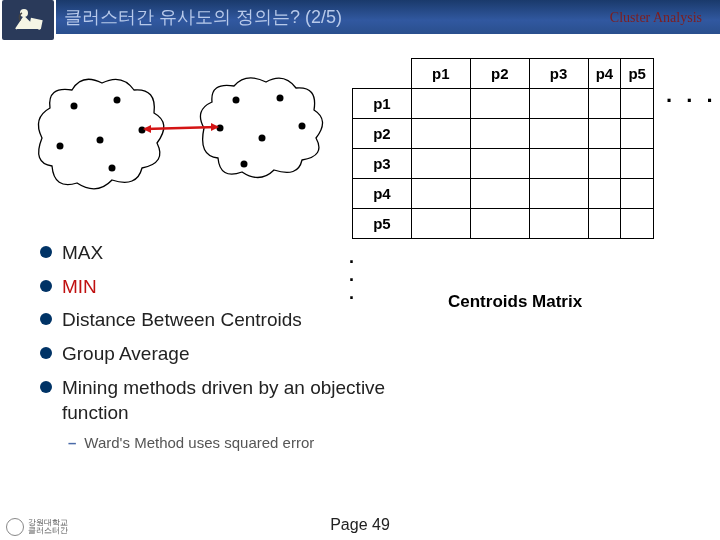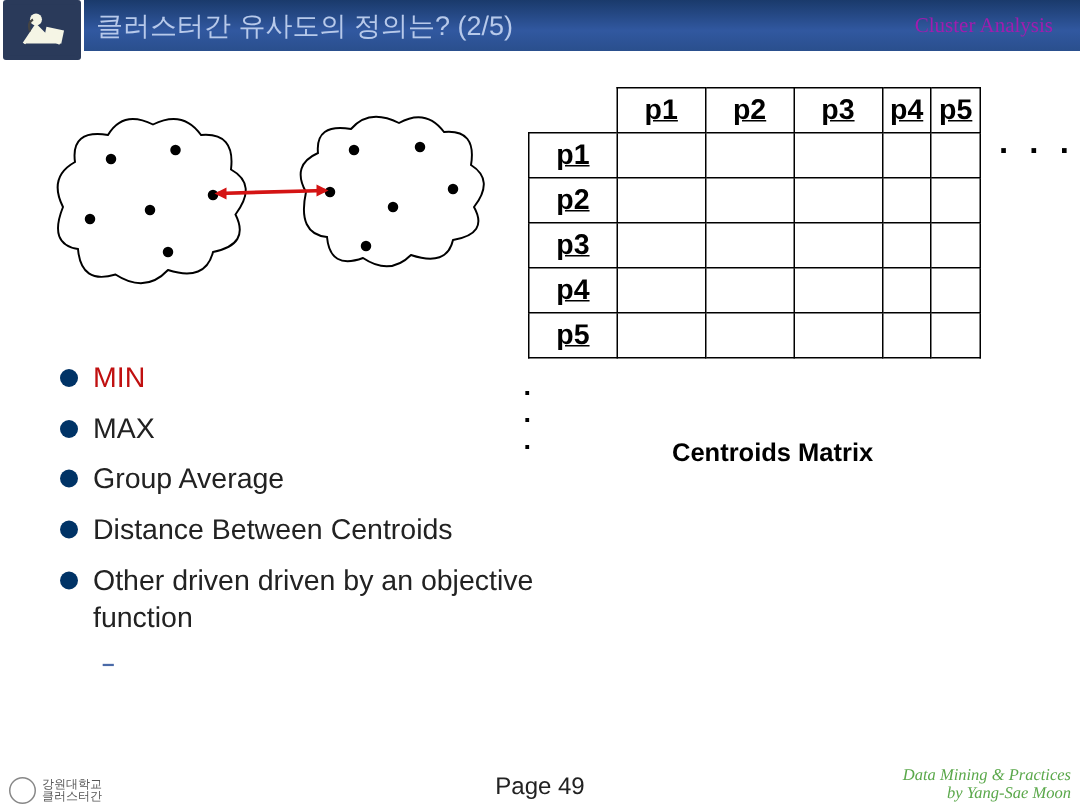--- a/index.html
+++ b/index.html
@@ -2,26 +2,26 @@
 <html><head>
 <meta charset="utf-8">
 <style>
   * { box-sizing: border-box; margin: 0; padding: 0; }
   html, body { width: 720px; height: 540px; font-family: Arial, sans-serif; background: #fff; overflow: hidden; }
   .slide { position: relative; width: 720px; height: 540px; }
   .titlebar { position: relative; height: 40px; background: #fff; display: flex; align-items: center; padding-left: 32px; }
   .title-strip { position: absolute; left: 56px; top: 0; right: 0; height: 34px; background: linear-gradient(#1a3a6b, #3158a0 60%, #2a4f8d); display: flex; align-items: center; padding-left: 8px; }
   .title-text { font-family: "Malgun Gothic", Arial, sans-serif; color: #b7c9ea; font-size: 18px; font-weight: 400; }
   .logo-box { position: absolute; left: 2px; top: 0; width: 52px; height: 40px; background: #2a3a5a; display:flex; align-items:center; justify-content:center; border-radius:2px;}
-  .header-right { position:absolute; right:18px; top:10px; font-size:14px; color:#a21caf; font-family: "Palatino Linotype", Georgia, serif; text-align: right;}
+  .header-right { position:absolute; right:18px; top:10px; font-size:14px; color:#7f1d1d; font-family: "Palatino Linotype", Georgia, serif; text-align: right;}
   .content { position: relative; width: 100%; height: calc(100% - 40px - 28px); }
   .clusters { position: absolute; left: 22px; top: 28px; width: 310px; height: 150px; }
   .matrix { position: absolute; left: 352px; top: 18px; width: 352px; }
   .matrix table { border-collapse: collapse; width: 302px; }
-  .matrix td { border: 1px solid #000; width: 54px; height: 30px; text-align: center; font-size: 19px; font-weight: bold; text-decoration: underline; }
+  .matrix td { border: 1px solid #000; width: 54px; height: 30px; text-align: center; font-size: 15px; font-weight: bold; }
   .matrix td.noborder { border: none; }
   .matrix td.small { width: 30px; }
   .ell-h { position:absolute; left:666px; top:42px; font-size:22px; letter-spacing:4px; font-weight:bold;}
   .vdots { position:absolute; left:349px; top:208px; font-size:18px; font-weight:bold; line-height:18px;}
   .prox-label { position: absolute; left: 448px; top: 252px; font-size: 17px; font-weight: bold; }
   .bullets { position: absolute; left: 40px; top: 200px; width: 360px; }
   .bullets ul { list-style: none; }
   .bullets li.main { display:flex; align-items:flex-start; font-size: 19px; color:#222; margin-bottom: 8px; line-height:1.35; }
   .bullets li.main.active span.txt { color: #c01010; font-weight: 400; }
   .bullets li.main .dot { width: 12px; height: 12px; background:#003366; border-radius:50%; margin-right:10px; margin-top:6px; flex-shrink:0; }
@@ -136,56 +136,53 @@
     <div class="ell-h">. . .</div>
     <div class="vdots">
       <div>.</div>
       <div>.</div>
       <div>.</div>
     </div>
     <div class="prox-label">Centroids Matrix</div>
 
     <div class="bullets">
       <ul>
+        <li class="main">
+            <span class="dot"></span>
+            <span class="txt">MAX</span>
+          </li>
         <li class="main active">
             <span class="dot"></span>
             <span class="txt">MIN</span>
           </li>
         <li class="main">
             <span class="dot"></span>
-            <span class="txt">MAX</span>
+            <span class="txt">Distance Between Centroids</span>
           </li>
         <li class="main">
             <span class="dot"></span>
             <span class="txt">Group Average</span>
           </li>
         <li class="main">
             <span class="dot"></span>
-            <span class="txt">Distance Between Centroids</span>
-          </li>
-        <li class="main">
-            <span class="dot"></span>
-            <span class="txt">Other driven driven by an objective function</span>
+            <span class="txt">Mining methods driven by an objective function</span>
           </li>
         <li class="sub">
             <span class="dash">–</span>
+            <span>Ward's Method uses squared error</span>
           </li>
       </ul>
     </div>
 
   </div>
 
   <div class="footer">
     <div class="footer-logo">
       <div class="seal"></div>
       <div class="txt">
         <div>강원대학교</div>
         <div>클러스터간</div>
       </div>
     </div>
     <div class="page-num">Page 49</div>
-    <div class="credit">
-      <div>Data Mining &amp; Practices</div>
-      <div>by Yang-Sae Moon</div>
-    </div>
   </div>
 
 </div>
 
 </body></html>

